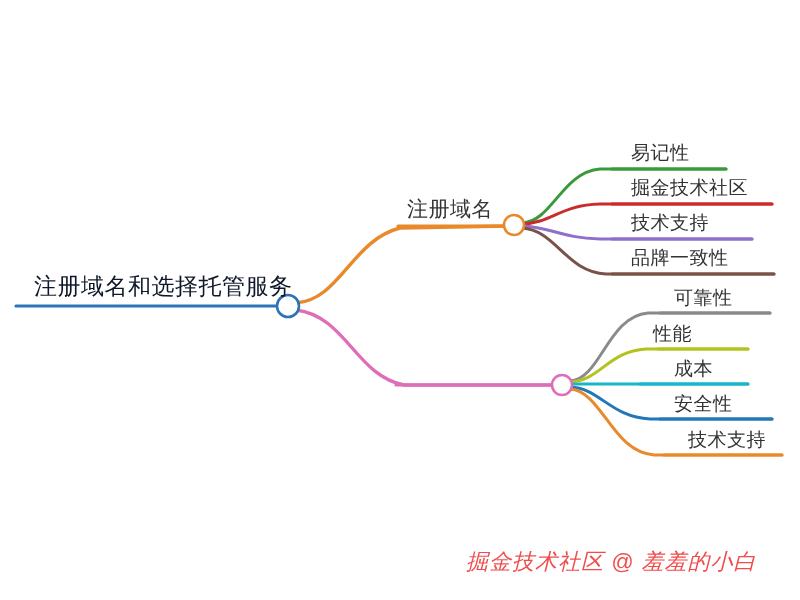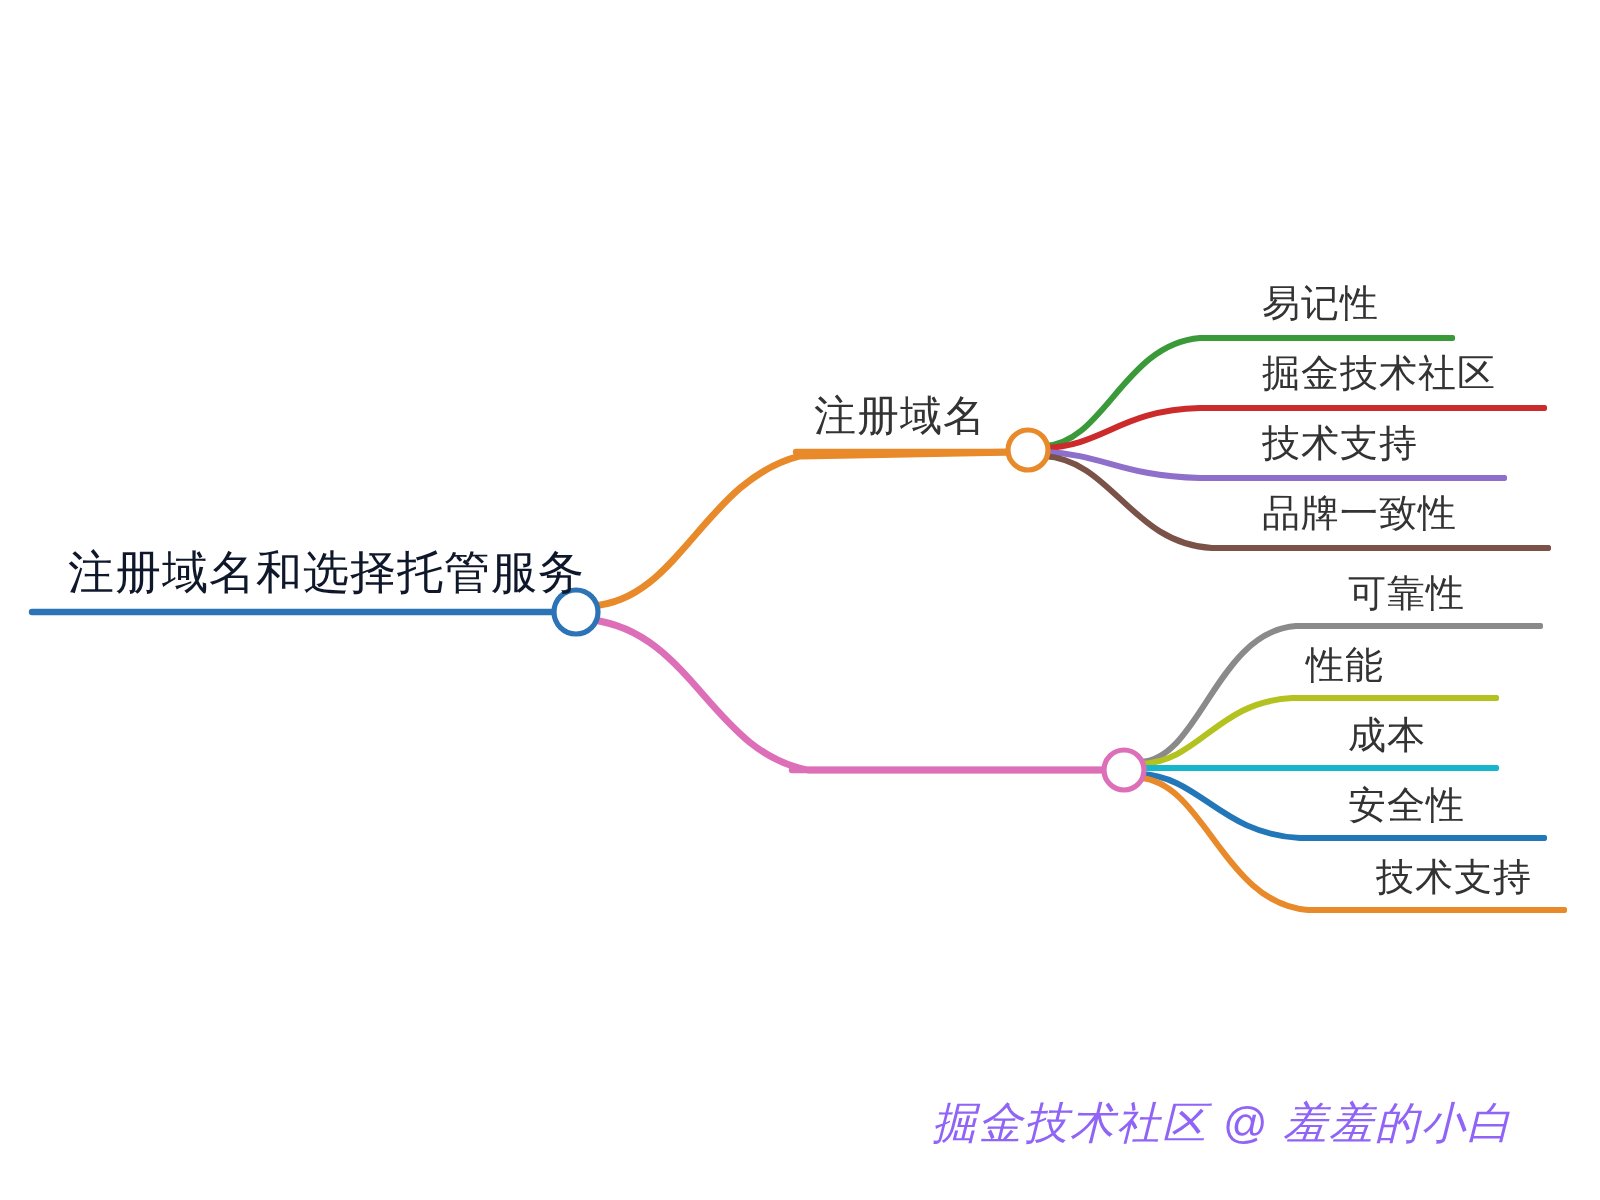--- a/index.html
+++ b/index.html
@@ -50,21 +50,21 @@
   .node-leaf {
     font-size: 19px;
     color: #333333;
   }
   #watermark {
     position: absolute;
     left: 466px;
     top: 547px;
     font-size: 22px;
     font-family: "Liberation Sans", "DejaVu Sans", sans-serif;
-    color: #8b5cf6;
+    color: #ef4444;
     white-space: nowrap;
     letter-spacing: 1px;
     font-style: italic;
     opacity: 0.95;
     text-shadow: 0.5px 0.5px 0 #ffffff;
   }
 </style>
 </head>
 <body>
 

